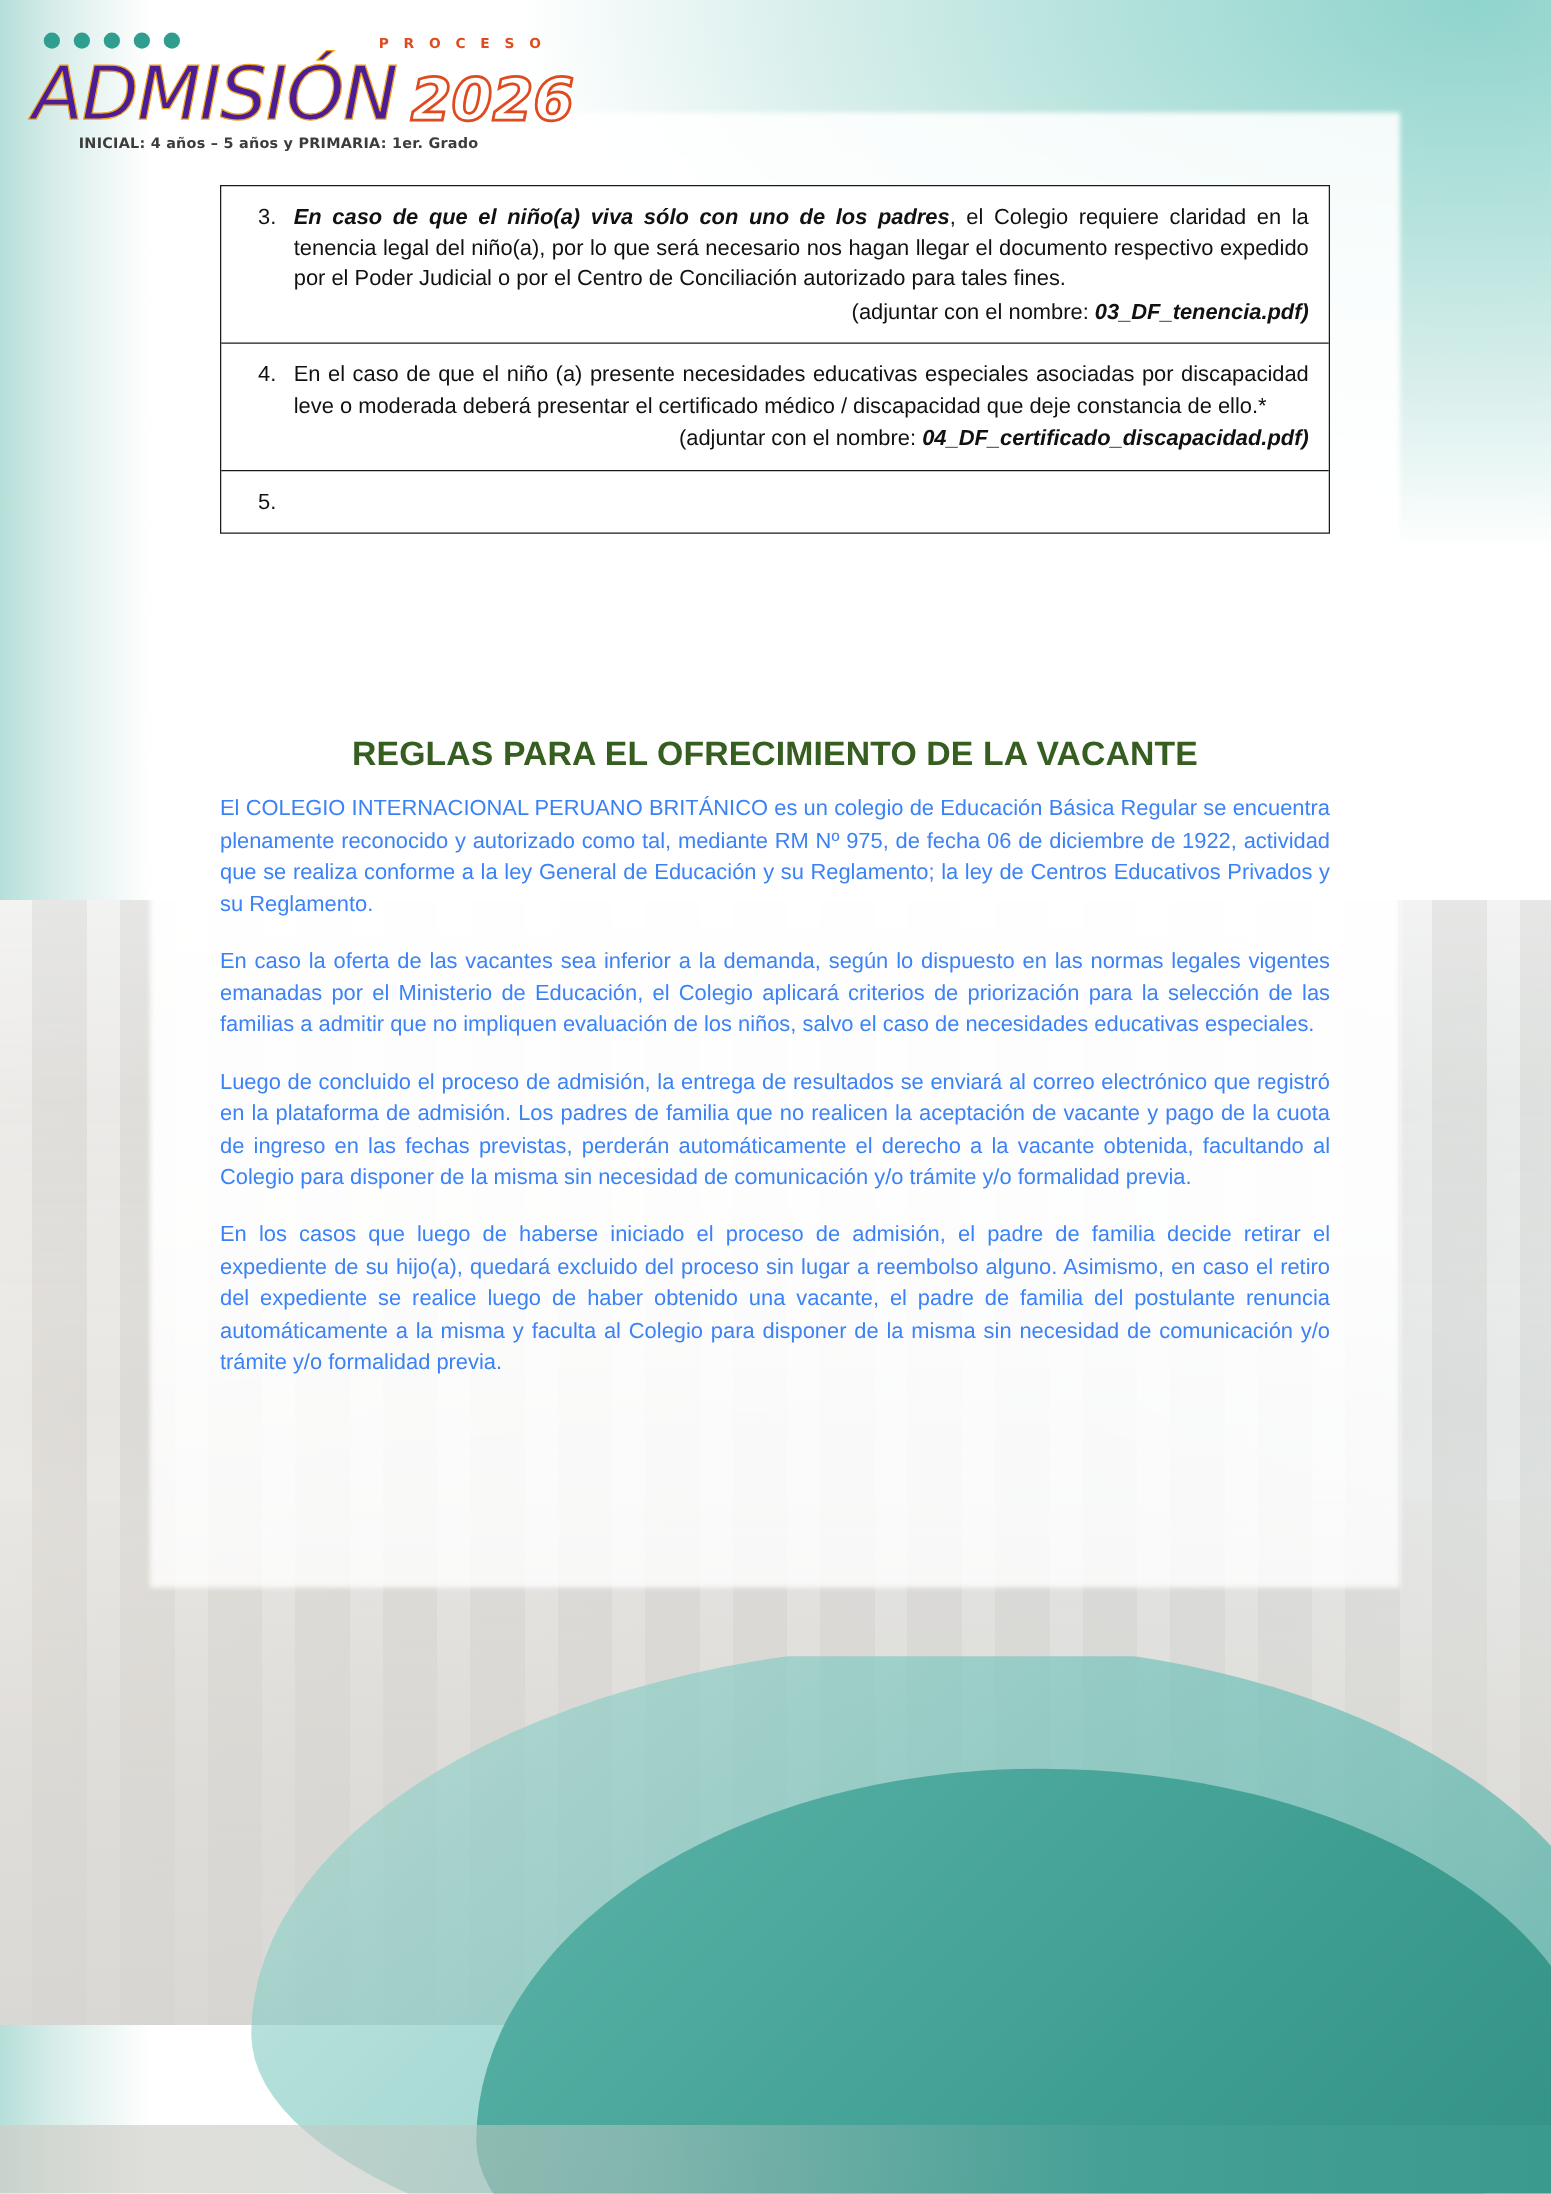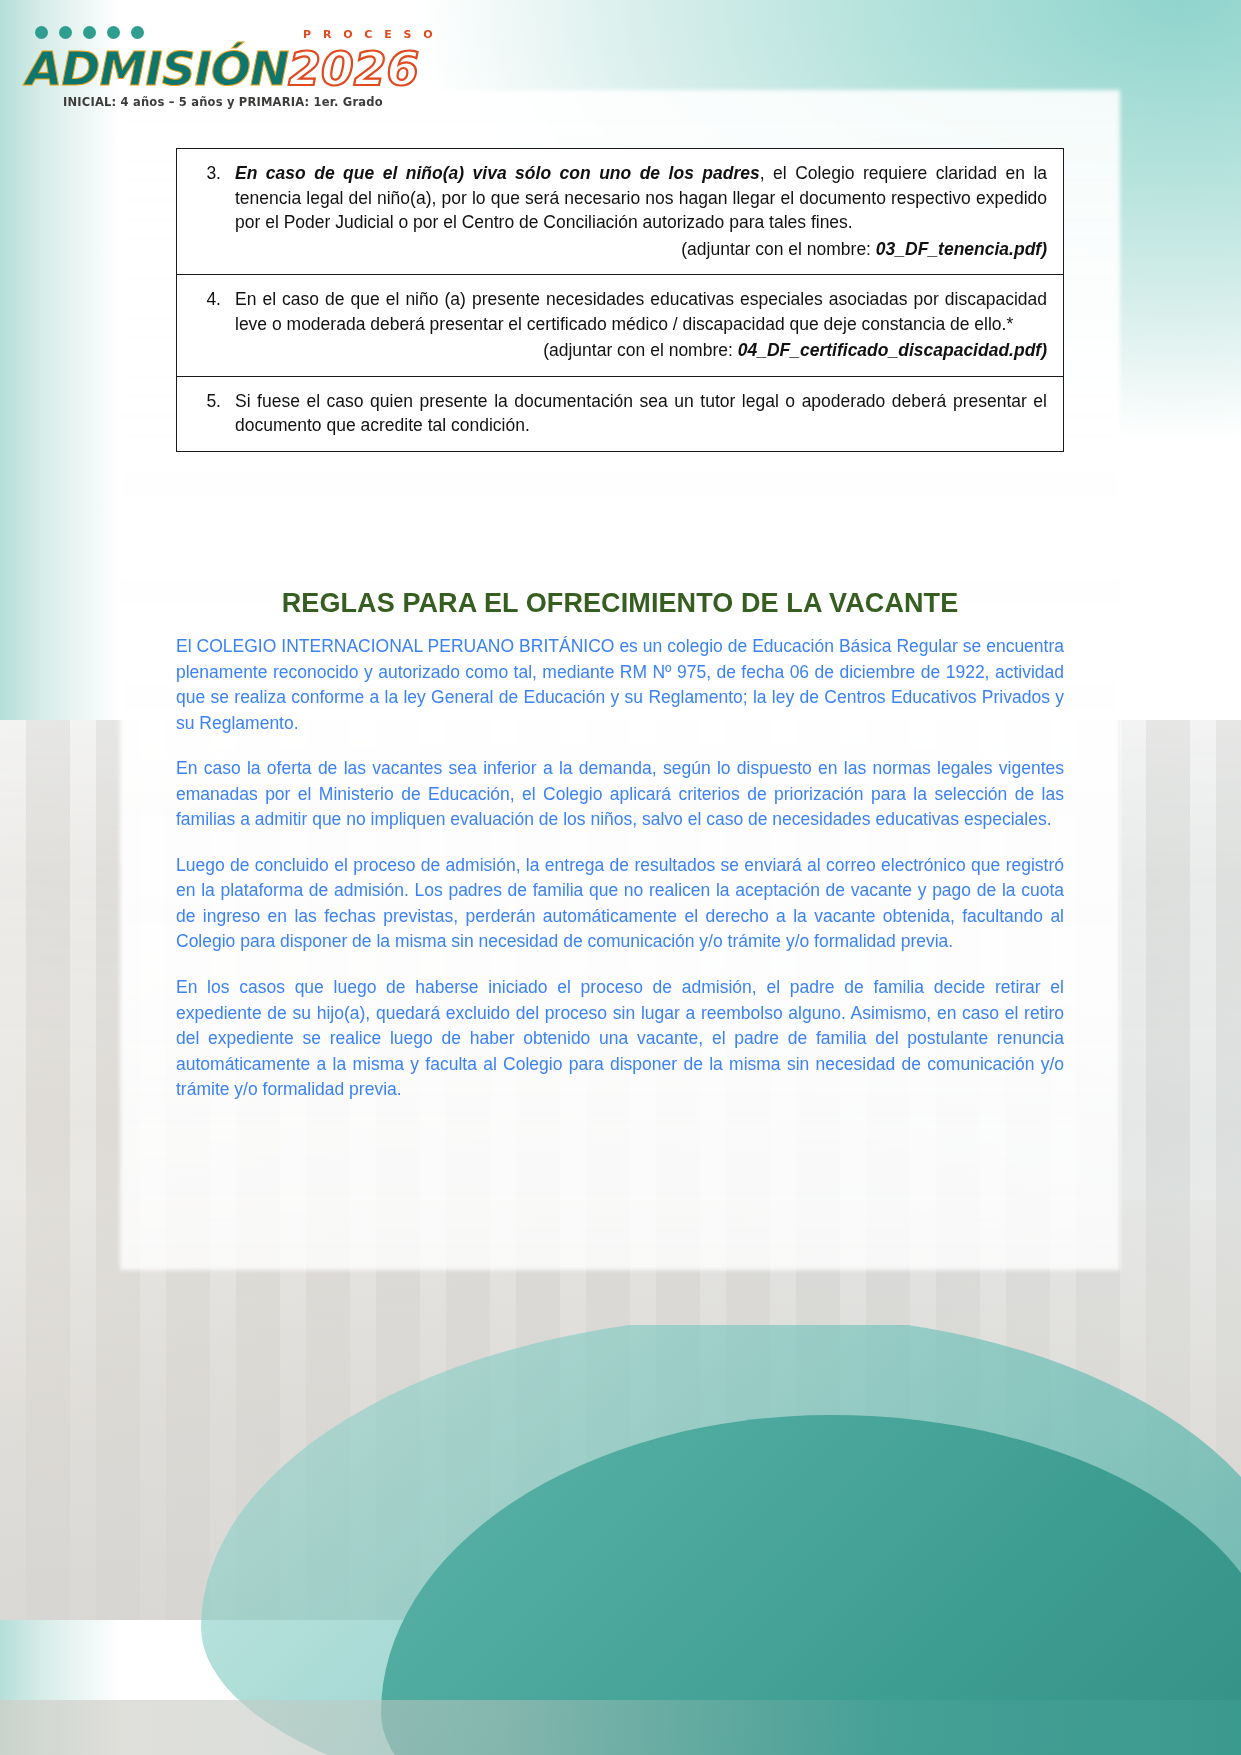--- a/index.html
+++ b/index.html
@@ -134,36 +134,37 @@
     border-radius: 50%;
     background: #2f9e8f;
   }
   .logo-row {
     display: flex;
     align-items: flex-end;
     position: relative;
   }
   .logo-admision {
     font-family: "DejaVu Sans", sans-serif;
-    font-weight: bold;
+    font-weight: normal;
     font-style: italic;
-    font-size: 47px;
+    font-size: 59px;
     letter-spacing: -1px;
-    color: #0f766e;
+    color: #4c1d95;
     -webkit-text-stroke: 1px #f0a21a;
     line-height: 1;
   }
   .logo-year {
     font-family: "DejaVu Sans", sans-serif;
     font-weight: bold;
     font-style: italic;
     font-size: 47px;
     color: #ffffff;
     -webkit-text-stroke: 2.2px #e04a1f;
     line-height: 1;
+    margin-left: 11px;
     text-shadow: 0 0 1px #e04a1f;
   }
   .logo-proceso {
     position: absolute;
     left: 277px;
     top: -17px;
     font-size: 11px;
     font-weight: bold;
     letter-spacing: 4px;
     color: #e04a1f;
@@ -308,21 +309,20 @@
           <span>En el caso de que el niño (a) presente necesidades educativas especiales asociadas por discapacidad leve o moderada deberá presentar el certificado médico / discapacidad que deje constancia de ello.*</span>
           <div class="attach-line"><span>(adjuntar con el nombre: </span><span class="fname">04_DF_certificado_discapacidad.pdf</span><span class="fname">)</span></div>
         </div>
       </div>
     </div>
 
     <div class="box-item">
       <div class="li-row">
         <div class="li-num">5.</div>
         <div class="li-body">
-          <span>Si fuese el caso quien presente la documentación sea un tutor legal o apoderado deberá presentar el documento que acredite tal condición.</span>
         </div>
       </div>
     </div>
 
   </div>
 
   <div class="section-title">REGLAS PARA EL OFRECIMIENTO DE LA VACANTE</div>
 
   <div class="body-text">
     <p class="para">El COLEGIO INTERNACIONAL PERUANO BRITÁNICO es un colegio de Educación Básica Regular se encuentra plenamente reconocido y autorizado como tal, mediante RM Nº 975, de fecha 06 de diciembre de 1922, actividad que se realiza  conforme a la ley General de Educación y su Reglamento; la ley de Centros Educativos Privados y su Reglamento.</p>

